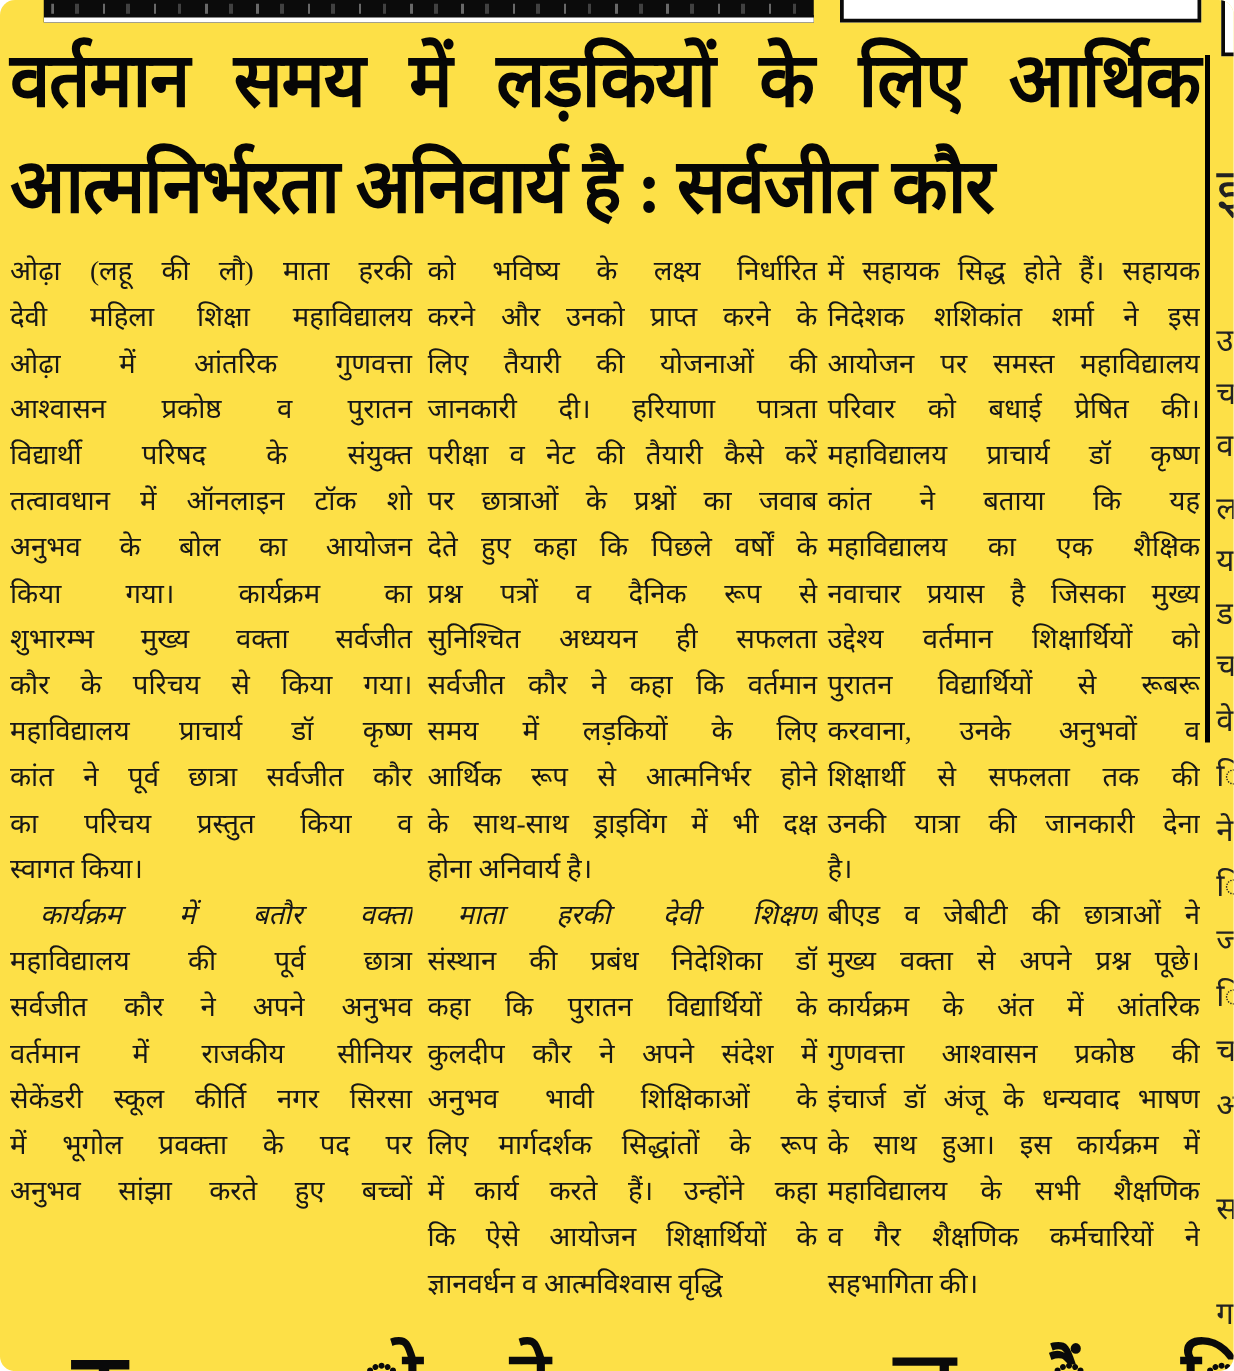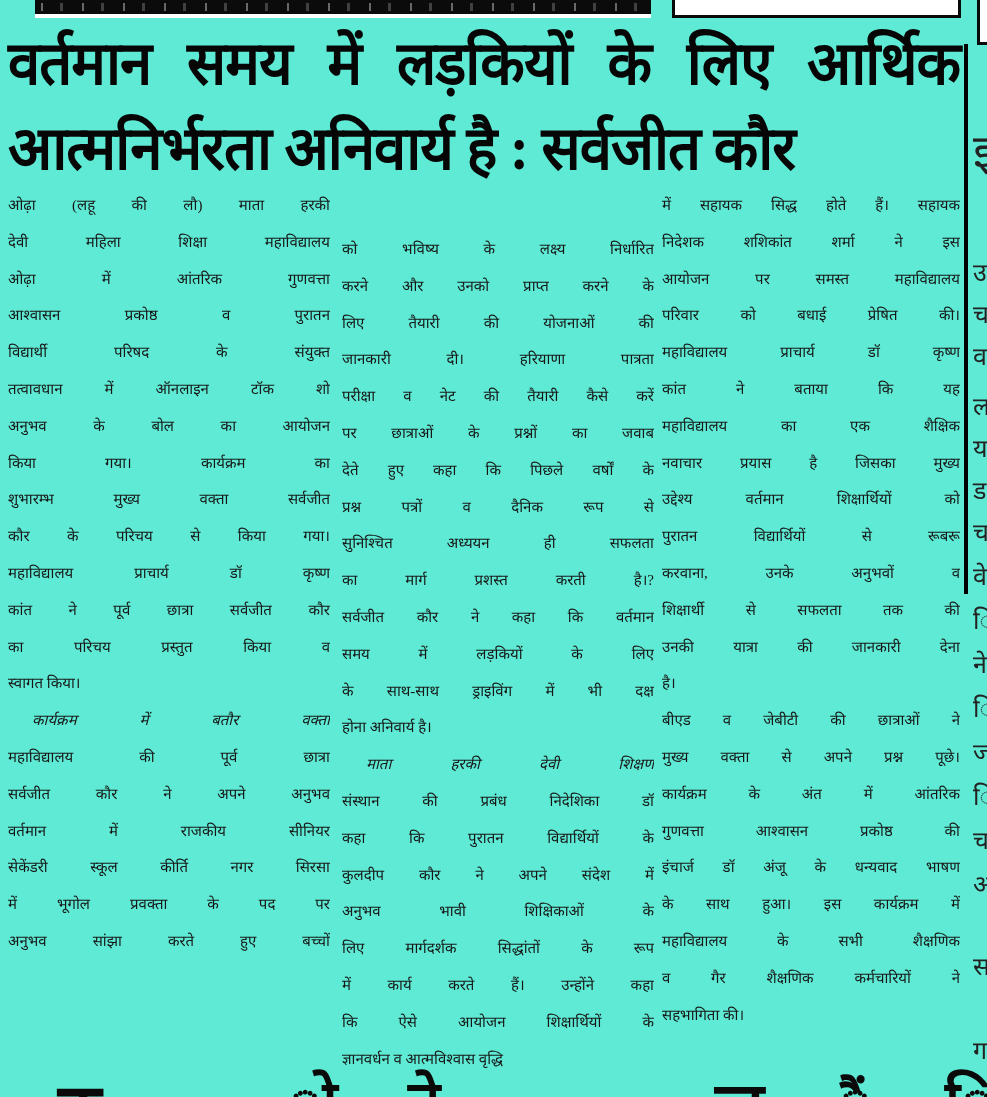--- a/index.html
+++ b/index.html
@@ -1,20 +1,21 @@
 <!DOCTYPE html>
 <html lang="hi"><head>
 <meta charset="utf-8">
 <style>
   html,body{margin:0;padding:0;background:#ffffff;}
   .page{
     position:relative;width:987px;height:1097px;margin:0;
-    background:#5eead4;overflow:hidden;
+    background:#fde047;overflow:hidden;
     font-family:"Liberation Serif","DejaVu Serif",serif;
     color:#141414;
+    border-radius:12px;
   }
   
   .topbar{
     position:absolute;left:35px;top:0;width:616px;height:18px;
     background:#0b0b0b;
     box-shadow: inset 0 -4px 0 #ffffff, inset 0 -6px 0 #0b0b0b;
   }
   .topbar .specks{
     position:absolute;left:6px;top:3px;right:6px;height:8px;
     background:repeating-linear-gradient(90deg,
@@ -38,29 +39,29 @@
   .headline .l1{
     font-size:58px;line-height:82px;
     text-align:justify;text-align-last:justify;
     transform:scaleY(1.04);transform-origin:top left;
   }
   .headline .l2{
     font-size:58px;line-height:82px;margin-top:3px;text-align:left;
     transform:scaleY(1.04);transform-origin:top left;
   }
   
-  .col{position:absolute;top:187px;font-size:15px;line-height:36.8px;color:#171717;}
+  .col{position:absolute;top:199px;font-size:22px;line-height:36.8px;color:#171717;}
   .col .line{
     height:36.8px;overflow:hidden;
     text-align:justify;text-align-last:justify;
   }
   .col .line.end{text-align-last:left;}
   .col .line.ind{text-indent:24px;font-style:italic;}
   .c0{left:8px;width:322px;}
-  .c1{left:342px;width:312px;margin-top:44px;}
+  .c1{left:342px;width:312px;}
   .c2{left:662px;width:298px;}
   
   .vrule{position:absolute;left:964px;top:44px;width:4px;height:550px;background:#000;}
   
   .efrag{
     position:absolute;left:973px;color:#222;white-space:nowrap;
     font-family:"Liberation Serif","DejaVu Serif",serif;
   }
   
   .bfrag{
@@ -111,23 +112,23 @@
   <div class="col c1">
       <div class="line">को भविष्य के लक्ष्य निर्धारित</div>
       <div class="line">करने और उनको प्राप्त करने के</div>
       <div class="line">लिए तैयारी की योजनाओं की</div>
       <div class="line">जानकारी दी। हरियाणा पात्रता</div>
       <div class="line">परीक्षा व नेट की तैयारी कैसे करें</div>
       <div class="line">पर छात्राओं के प्रश्नों का जवाब</div>
       <div class="line">देते हुए कहा कि पिछले वर्षों के</div>
       <div class="line">प्रश्न पत्रों व दैनिक रूप से</div>
       <div class="line">सुनिश्चित अध्ययन ही सफलता</div>
-      <div class="line">का मार्ग प्रशस्त करती है।?</div>
       <div class="line">सर्वजीत कौर ने कहा कि वर्तमान</div>
       <div class="line">समय में लड़कियों के लिए</div>
+      <div class="line">आर्थिक रूप से आत्मनिर्भर होने</div>
       <div class="line">के साथ-साथ ड्राइविंग में भी दक्ष</div>
       <div class="line end">होना अनिवार्य है।</div>
       <div class="line ind">माता हरकी देवी शिक्षण</div>
       <div class="line">संस्थान की प्रबंध निदेशिका डॉ</div>
       <div class="line">कहा कि पुरातन विद्यार्थियों के</div>
       <div class="line">कुलदीप कौर ने अपने संदेश में</div>
       <div class="line">अनुभव भावी शिक्षिकाओं के</div>
       <div class="line">लिए मार्गदर्शक सिद्धांतों के रूप</div>
       <div class="line">में कार्य करते हैं। उन्होंने कहा</div>
       <div class="line">कि ऐसे आयोजन शिक्षार्थियों के</div>

